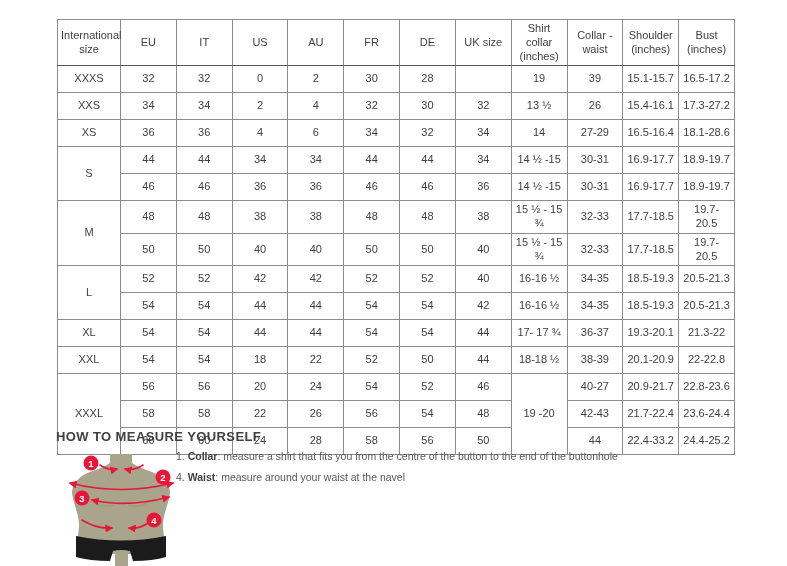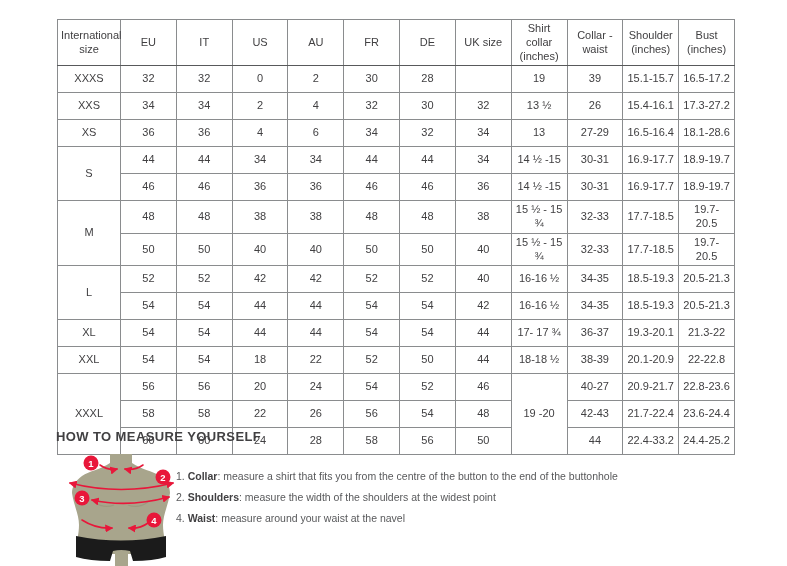--- a/index.html
+++ b/index.html
@@ -43,21 +43,21 @@
   .measure-title {
     font-weight: bold;
     font-size: 13px;
     letter-spacing: 0.4px;
     color: #414042;
   }
   .measure-body { display: flex; align-items: flex-start; margin-top: 6px; }
   .fig { flex: 0 0 auto; display: block; }
   .steps {
     list-style: none;
-    margin: 20px 0 0 -12px;
+    margin: 0 0 0 -12px;
     padding: 0;
     font-size: 10.5px;
     color: #58595b;
   }
   .steps li { margin-bottom: 9px; white-space: nowrap; }
   .steps b { color: #414042; font-weight: bold; }
 </style>
 </head>
 <body>
 
@@ -111,21 +111,21 @@
         </tr>
         <tr class="gs">
           <td>XS</td>
           <td>36</td>
           <td>36</td>
           <td>4</td>
           <td>6</td>
           <td>34</td>
           <td>32</td>
           <td>34</td>
-          <td>13</td>
+          <td>14</td>
           <td>27-29</td>
           <td>16.5-16.4</td>
           <td>18.1-28.6</td>
         </tr>
         <tr class="gs">
           <td rowspan="2">S</td>
           <td>44</td>
           <td>44</td>
           <td>34</td>
           <td>34</td>
@@ -328,19 +328,18 @@
           </g>
           <g>
             <circle cx="98" cy="70" r="7.5" fill="#e8173a"></circle>
             <text x="98" y="73.5">4</text>
           </g>
         </g>
       </svg>
 
       <ol class="steps">
           <li><span>1. </span><b>Collar</b><span>: measure a shirt that fits you from the centre of the button to the end of the buttonhole</span></li>
-          <li><span>2. </span><b>Shoulders</b><span>: measure the width of the shoulders at the widest point</span></li>
           <li><span>4. </span><b>Waist</b><span>: measure around your waist at the navel</span></li>
         </ol>
     </div>
   </div>
 
 </div>
 
 </body></html>

